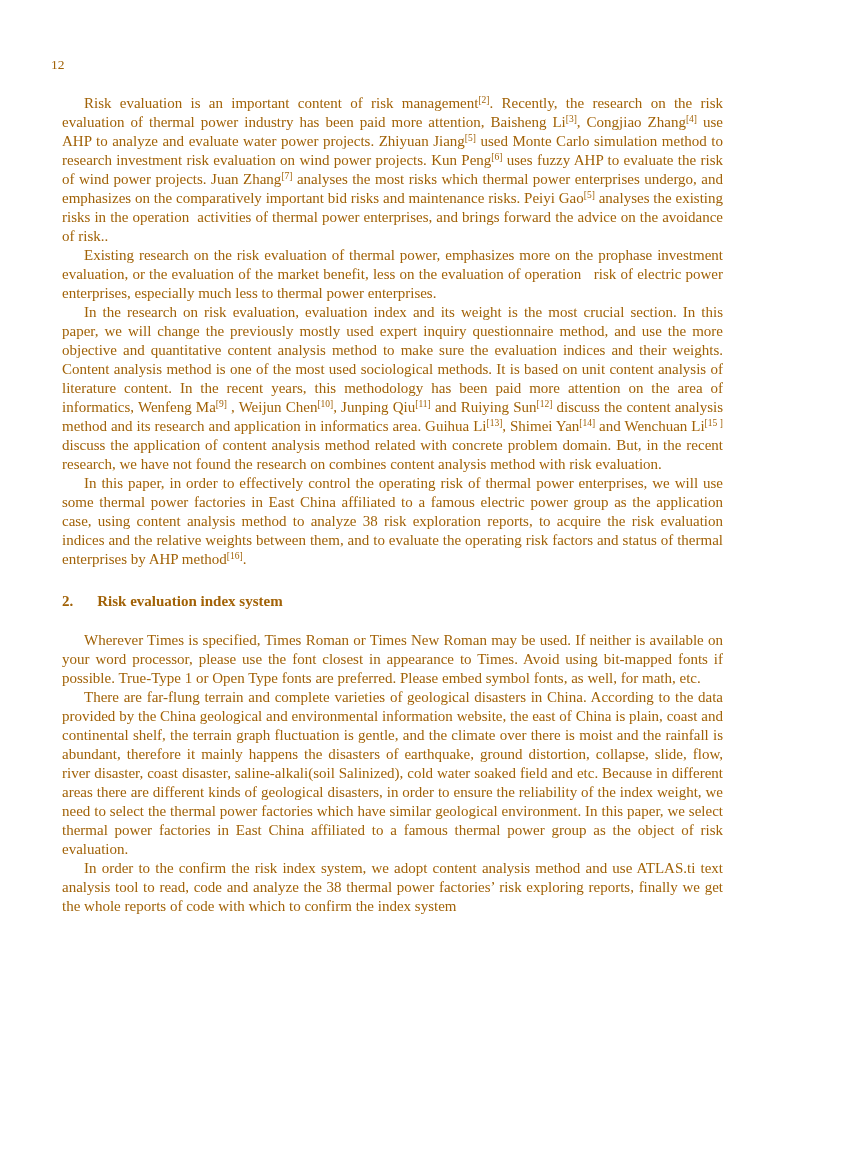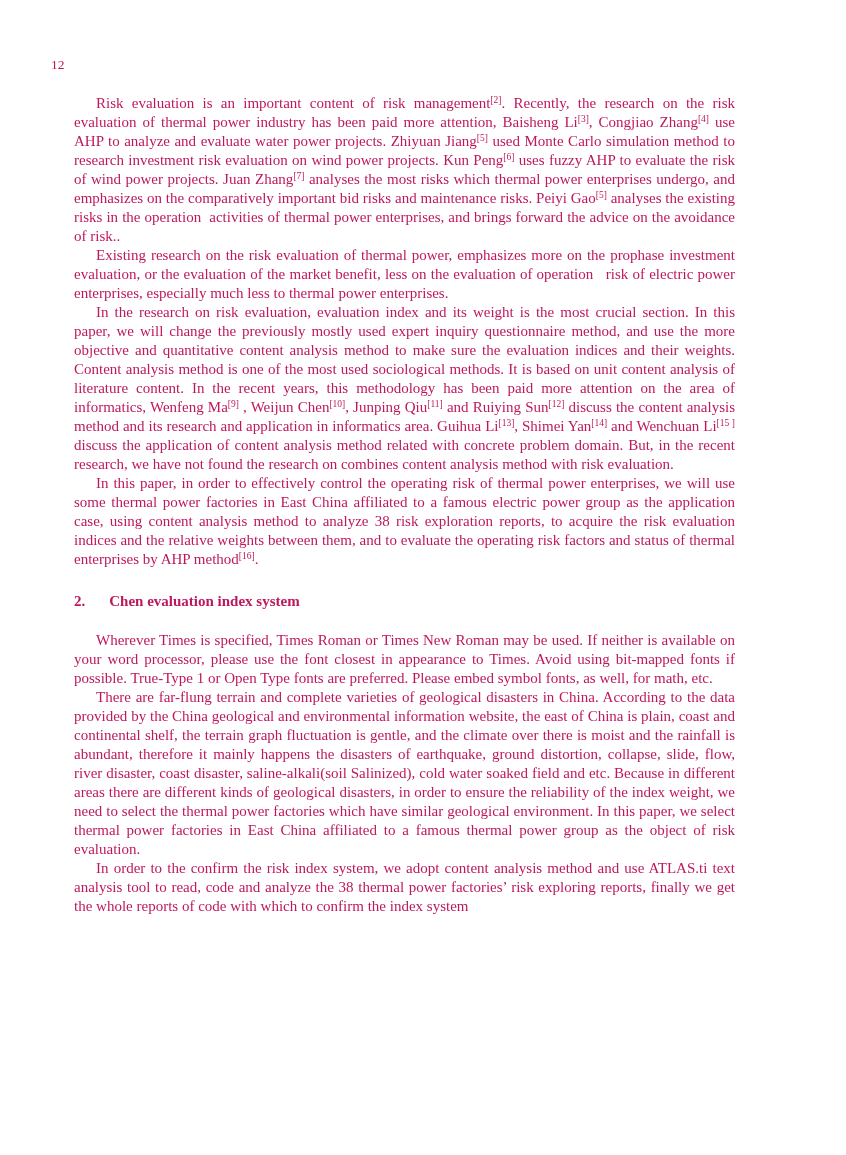--- a/index.html
+++ b/index.html
@@ -5,21 +5,21 @@
   html, body {
     margin: 0;
     padding: 0;
     background: #ffffff;
   }
   .page {
     position: relative;
     width: 760px;
     height: 1155px;
     background: #ffffff;
-    color: #be185d;
+    color: #a16207;
     font-family: "Liberation Serif", serif;
     overflow: hidden;
   }
   .page-header {
     position: absolute;
     top: 57px;
     left: 62px;
     width: 661px;
     text-align: center;
     font-style: italic;
@@ -29,21 +29,21 @@
   .page-number {
     position: absolute;
     left: -11px;
     top: 0;
     font-style: normal;
     font-size: 13.5px;
   }
   .body-text {
     position: absolute;
     top: 94px;
-    left: 74px;
+    left: 62px;
     width: 661px;
     font-size: 15px;
     line-height: 19px;
     text-align: justify;
   }
   .para {
     margin: 0;
     text-indent: 22px;
   }
   sup.cite {
@@ -73,21 +73,21 @@
     <span class="page-number">12</span>
   </header>
 
   <main class="body-text">
     <p class="para"><span>Risk evaluation is an important content of risk management</span><sup class="cite">[2]</sup><span>. Recently, the research on the risk evaluation of thermal power industry has been paid more attention, Baisheng Li</span><sup class="cite">[3]</sup><span>, Congjiao Zhang</span><sup class="cite">[4]</sup><span> use AHP to analyze and evaluate water power projects. Zhiyuan Jiang</span><sup class="cite">[5]</sup><span> used Monte Carlo simulation method to research investment risk evaluation on wind power projects. Kun Peng</span><sup class="cite">[6]</sup><span> uses fuzzy AHP to evaluate the risk of wind power projects. Juan Zhang</span><sup class="cite">[7]</sup><span> analyses the most risks which thermal power enterprises undergo, and emphasizes on the comparatively important bid risks and maintenance risks. Peiyi Gao</span><sup class="cite">[5]</sup><span> analyses the existing risks in the operation&nbsp; activities of thermal power enterprises, and brings forward the advice on the avoidance of risk..</span></p>
     <p class="para"><span>Existing research on the risk evaluation of thermal power, emphasizes more on the prophase investment evaluation, or the evaluation of the market benefit, less on the evaluation of operation&nbsp;&nbsp;&nbsp;risk of electric power enterprises, especially much less to thermal power enterprises.</span></p>
     <p class="para"><span>In the research on risk evaluation, evaluation index and its weight is the most crucial section. In this paper, we will change the previously mostly used expert inquiry questionnaire method, and use the more objective and quantitative content analysis method to make sure the evaluation indices and their weights. Content analysis method is one of the most used sociological methods. It is based on unit content analysis of literature content. In the recent years, this methodology has been paid more attention on the area of informatics, Wenfeng Ma</span><sup class="cite">[9]</sup><span> , Weijun Chen</span><sup class="cite">[10]</sup><span>, Junping Qiu</span><sup class="cite">[11]</sup><span> and Ruiying Sun</span><sup class="cite">[12]</sup><span> discuss the content analysis method and its research and application in informatics area. Guihua Li</span><sup class="cite">[13]</sup><span>, Shimei Yan</span><sup class="cite">[14]</sup><span> and Wenchuan Li</span><sup class="cite">[15 ]</sup><span> discuss the application of content analysis method related with concrete problem domain. But, in the recent research, we have not found the research on combines content analysis method with risk evaluation.</span></p>
     <p class="para"><span>In this paper, in order to effectively control the operating risk of thermal power enterprises, we will use some thermal power factories in East China affiliated to a famous electric power group as the application case, using content analysis method to analyze 38 risk exploration reports, to acquire the risk evaluation indices and the relative weights between them, and to evaluate the operating risk factors and status of thermal enterprises by AHP method</span><sup class="cite">[16]</sup><span>.</span></p>
 
     <h2 class="section-heading">
-      <span class="sec-num">2.</span><span class="sec-title">Chen evaluation index system</span>
+      <span class="sec-num">2.</span><span class="sec-title">Risk evaluation index system</span>
     </h2>
 
     <p class="para"><span>Wherever Times is specified, Times Roman or Times New Roman may be used. If neither is available on your word processor, please use the font closest in appearance to Times. Avoid using bit-mapped fonts if possible. True-Type 1 or Open Type fonts are preferred. Please embed symbol fonts, as well, for math, etc.</span></p>
     <p class="para"><span>There are far-flung terrain and complete varieties of geological disasters in China. According to the data provided by the China geological and environmental information website, the east of China is plain, coast and continental shelf, the terrain graph fluctuation is gentle, and the climate over there is moist and the rainfall is abundant, therefore it mainly happens the disasters of earthquake, ground distortion, collapse, slide, flow, river disaster, coast disaster, saline-alkali(soil Salinized), cold water soaked field and etc. Because in different areas there are different kinds of geological disasters, in order to ensure the reliability of the index weight, we need to select the thermal power factories which have similar geological environment. In this paper, we select thermal power factories in East China affiliated to a famous thermal power group as the object of risk evaluation.</span></p>
     <p class="para"><span>In order to the confirm the risk index system, we adopt content analysis method and use ATLAS.ti text analysis tool to read, code and analyze the 38 thermal power factories’ risk exploring reports, finally we get the whole reports of code with which to confirm the index system</span></p>
   </main>
 
 </div>
 
 </body></html>

